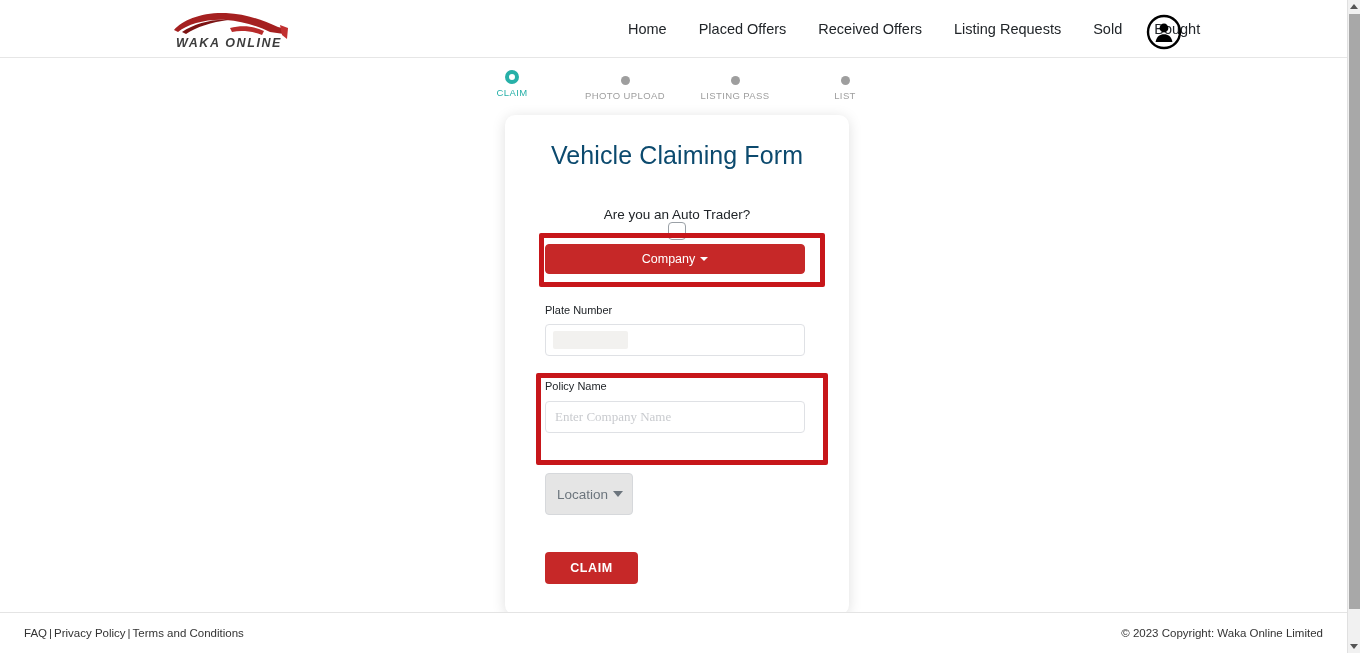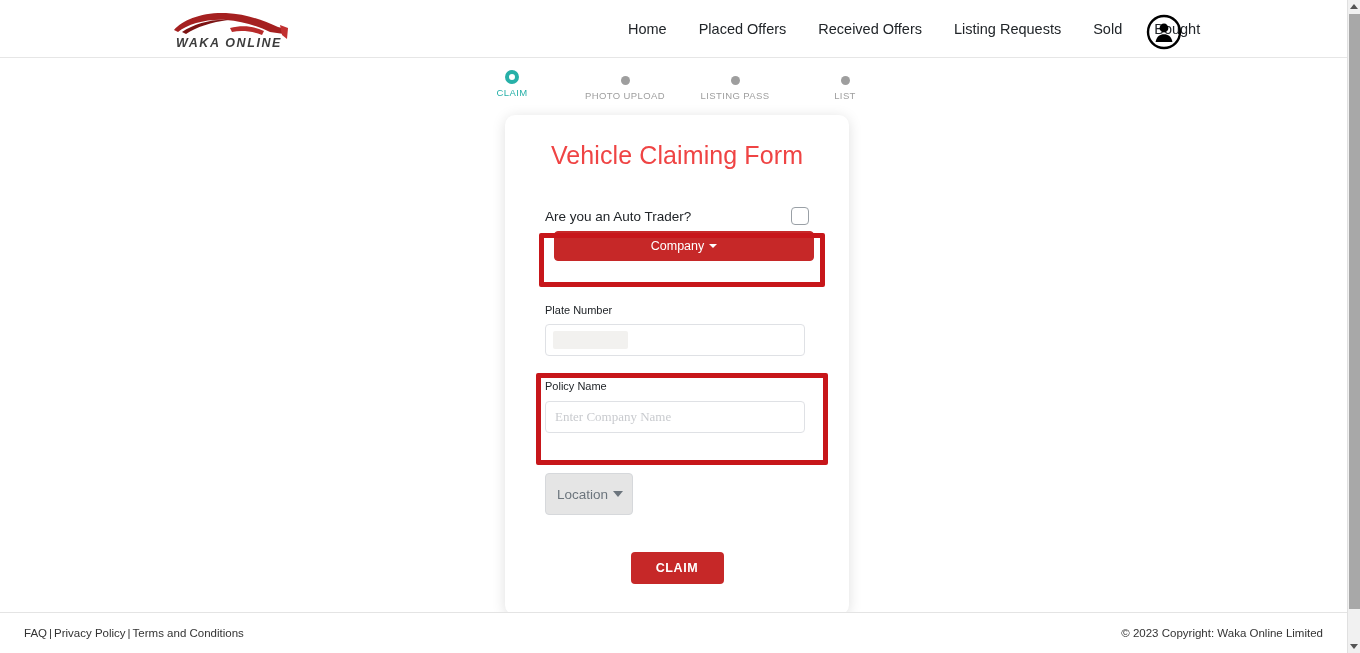--- a/index.html
+++ b/index.html
@@ -96,28 +96,29 @@
     background: #ffffff;
     border-radius: 10px;
     box-shadow: 0 2px 14px rgba(0,0,0,0.13);
   }
   .card-title {
     margin: 0;
     padding-top: 26px;
     text-align: center;
     font-size: 25px;
     font-weight: 400;
-    color: #ef4444;
+    color: #0c4a6e;
     letter-spacing: 0.1px;
   }
 
   .field-row {
     position: absolute;
     left: 40px;
     width: 264px;
+    flex-direction: column;
   }
 
   .q-label {
     font-size: 13.5px;
     color: #212529;
   }
   .checkbox {
     width: 18px; height: 18px;
     border: 1px solid #9aa0a6;
     border-radius: 4px;
@@ -332,21 +333,21 @@
 
   <div class="card">
 
     <h1 class="card-title">Vehicle Claiming Form</h1>
 
     <div class="field-row" style="top:92px; display:flex; align-items:center; justify-content:space-between;">
       <span class="q-label">Are you an Auto Trader?</span>
       <span class="checkbox"></span>
     </div>
 
-    <div class="field-row" style="top:116px;padding-left:9px;">
+    <div class="field-row" style="top:129px;">
       <button class="btn-company">
         <span>Company</span>
         <span class="caret"></span>
       </button>
     </div>
 
     <div class="field-row" style="top:189px;">
       <label class="input-label">Plate Number</label>
       <div style="position:relative; margin-top:8px;">
         <input class="text-input" type="text" placeholder="" style="">

